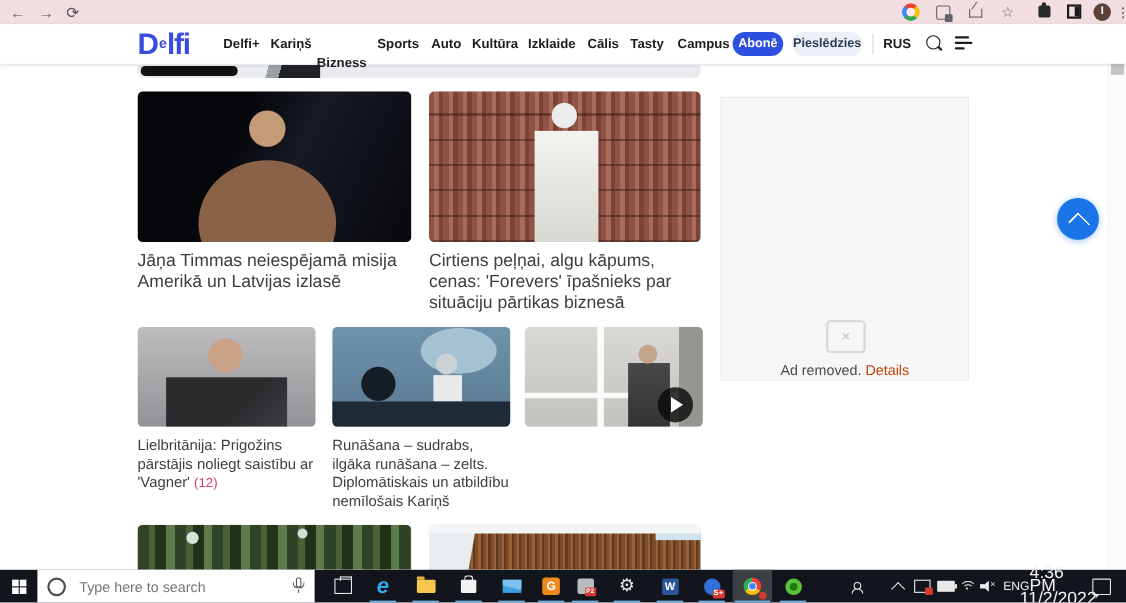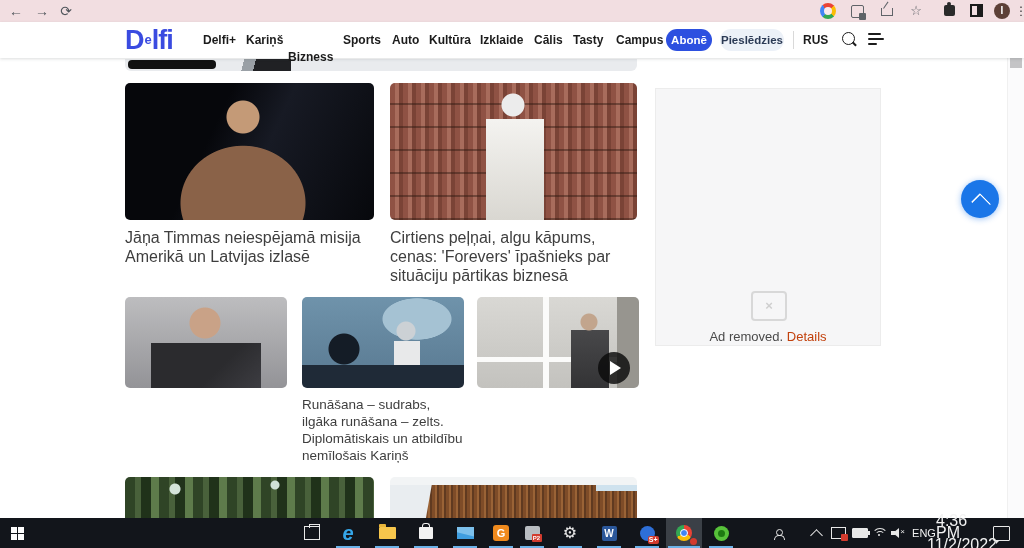--- a/index.html
+++ b/index.html
@@ -245,20 +245,24 @@
   <div class="headline h-lg" style="left:125px;top:228px;">Jāņa Timmas neiespējamā misija Amerikā un Latvijas izlasē</div>
   <div class="headline h-lg" style="left:390px;top:228px;">Cirtiens peļņai, algu kāpums, cenas: 'Forevers' īpašnieks par situāciju pārtikas biznesā</div>
 
   <div class="thumb t-prig"></div>
   <div class="thumb t-map"></div>
   <div class="thumb t-window">
     <span class="play-btn">
         <i></i>
       </span>
   </div>
+  <div class="headline h-sm" style="left:125px;top:396px;">
+    <span>Lielbritānija: Prigožins pārstājis noliegt saistību ar 'Vagner'</span>
+    <span class="comments">(12)</span>
+  </div>
   <div class="headline h-sm" style="left:302px;top:396px;">Runāšana – sudrabs, ilgāka runāšana – zelts. Diplomātiskais un atbildību nemīlošais Kariņš</div>
 
   <div class="thumb t-forest"></div>
   <div class="thumb t-building"></div>
 
   <div class="ad-box">
     <div class="broken-img">×</div>
     <div class="ad-text">
       <span>Ad removed.</span>
       <a>Details</a>
@@ -273,20 +277,29 @@
     <div class="sb-thumb"></div>
   </div>
 
   <div class="taskbar">
     <div class="start">
       <span class="win-logo">
           <i></i>
           <i></i>
           <i></i>
           <i></i>
+        </span>
+    </div>
+    <div class="tb-search">
+      <span class="cortana"></span>
+      <input type="text" placeholder="Type here to search" style="">
+      <span class="mic">
+          <span class="body"></span>
+          <span class="arc"></span>
+          <span class="stem"></span>
         </span>
     </div>
 
     <div class="tb-cell" style="left:294px;">
         <span class="taskview">
           <i></i>
         </span>
       </div>
     <div class="tb-cell" style="left:330px;">
         <span class="edge-e">e</span>

